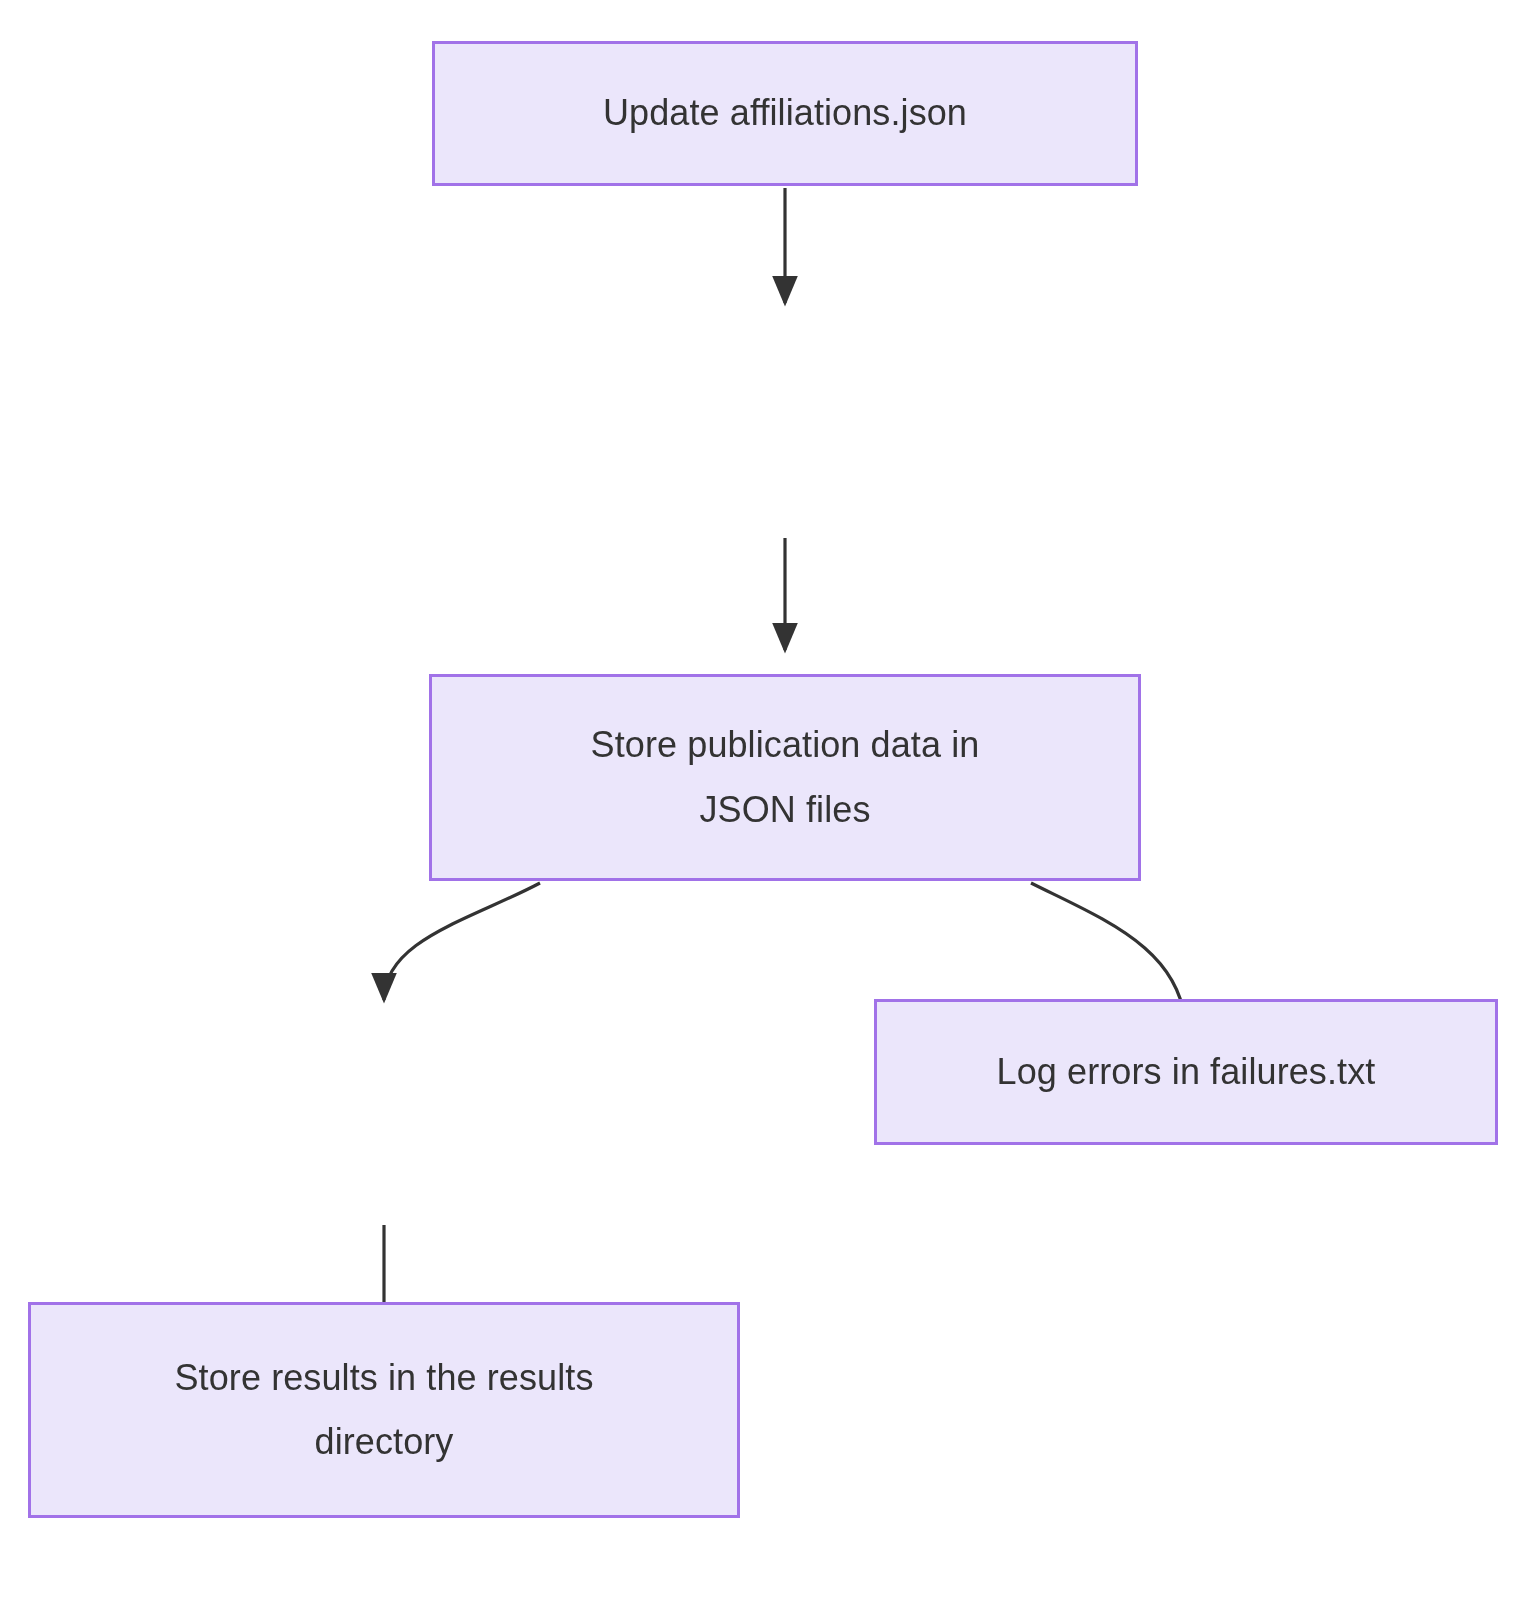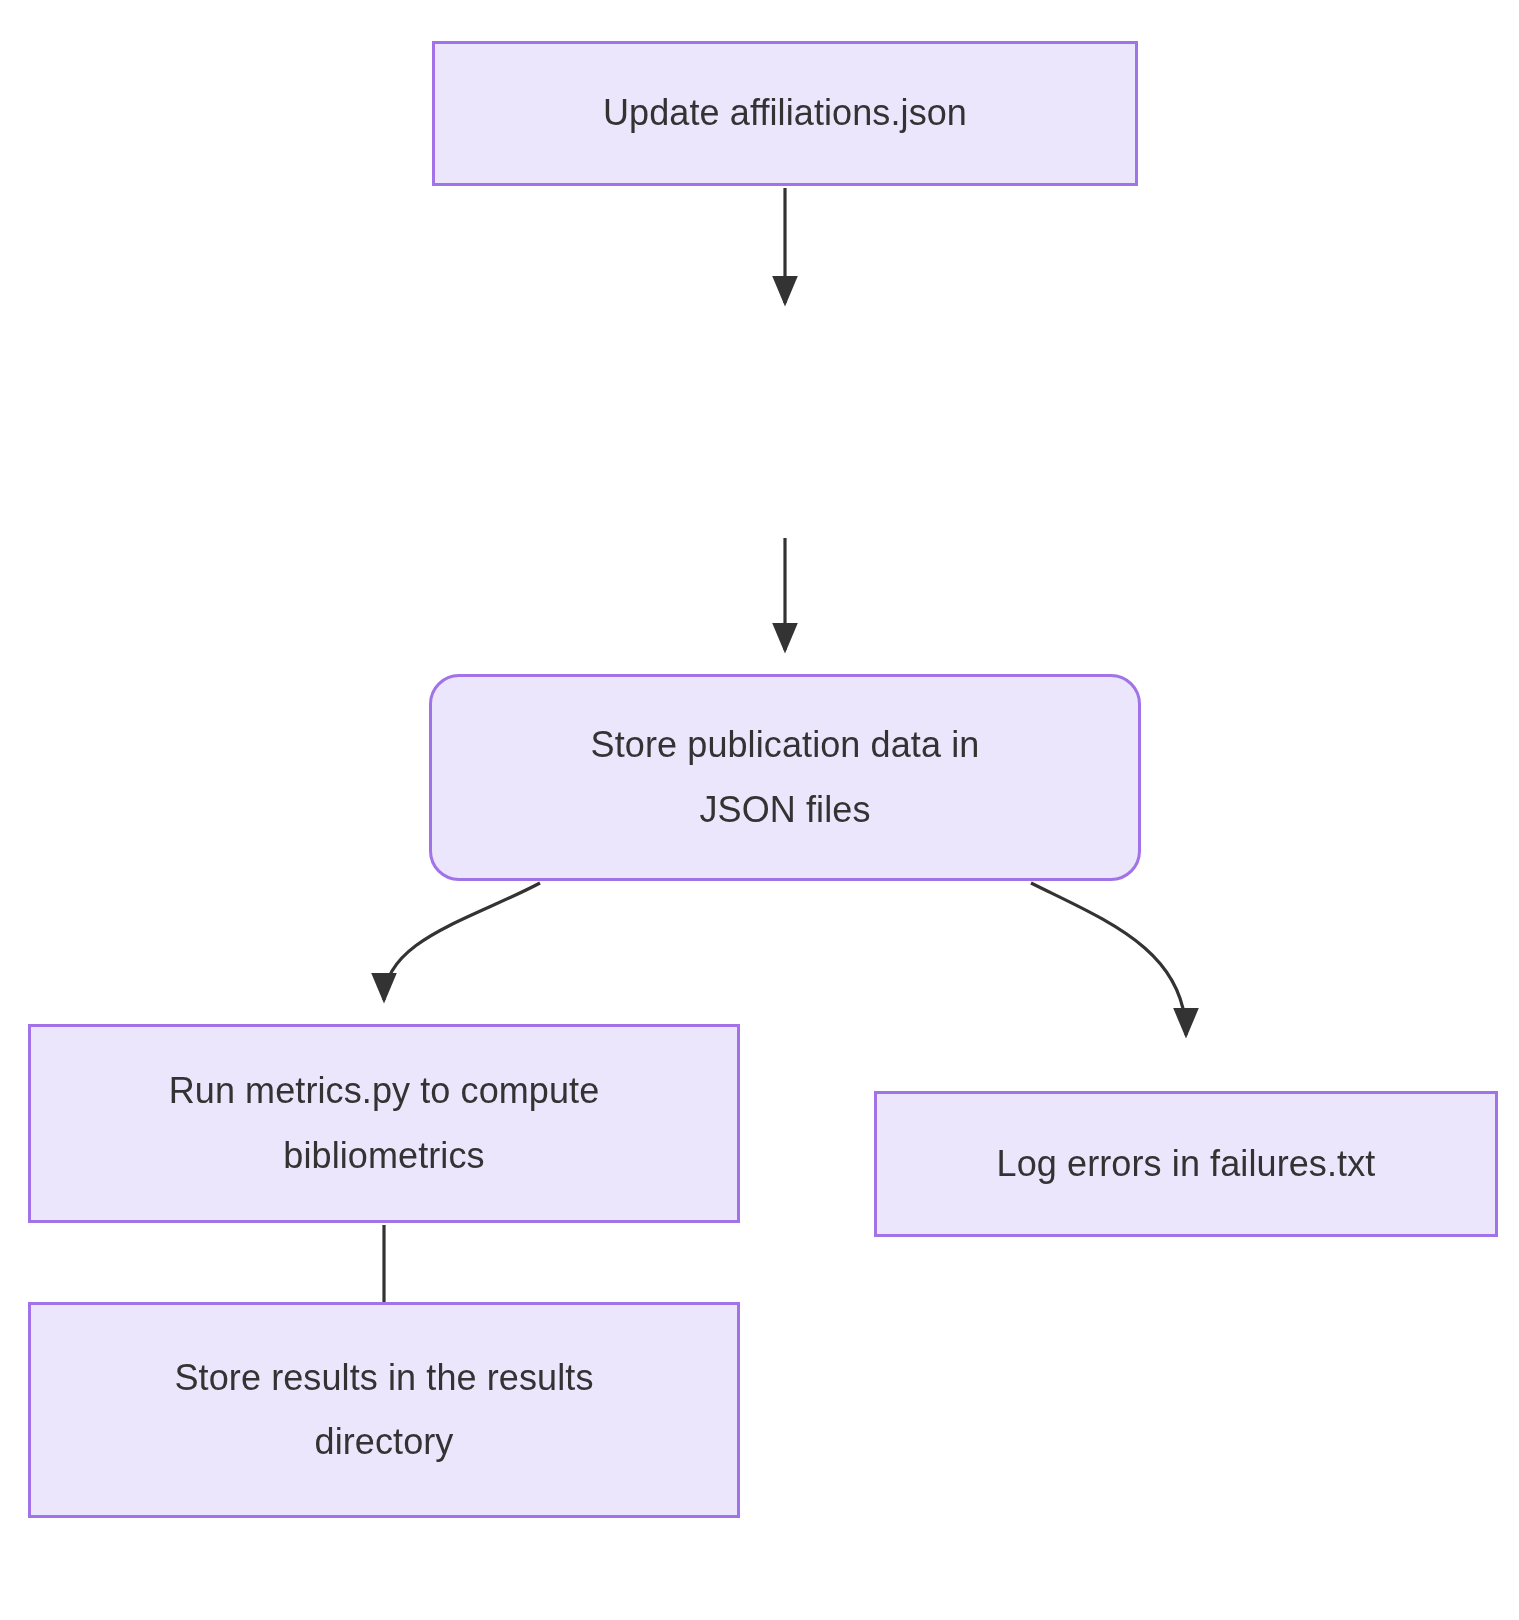--- a/index.html
+++ b/index.html
@@ -42,23 +42,23 @@
   .node-label {
     color: #333333;
     font-size: 36px;
     line-height: 1.78;
     letter-spacing: 0.1px;
     white-space: pre-line;
     padding: 0 14px;
   }
   #n1 { left: 432px;  top: 41px;   width: 706px; height: 145px; }
   #n2 { left: 429px;  top: 327px;  width: 712px; height: 209px; }
-  #n3 { left: 429px;  top: 674px;  width: 712px; height: 207px; border-radius: 30px; }
+  #n3 { left: 429px;  top: 674px;  width: 712px; height: 207px; }
   #n4 { left: 28px;   top: 1024px; width: 712px; height: 199px; }
-  #n5 { left: 874px;  top: 1091px; width: 624px; height: 146px; }
+  #n5 { left: 874px;  top: 999px; width: 624px; height: 146px; }
   #n6 { left: 28px;   top: 1302px; width: 712px; height: 216px; }
 </style>
 </head>
 <body>
 
 <div id="canvas">
 
   <svg id="edges" viewBox="0 0 1519 1620" width="1519" height="1620" xmlns="http://www.w3.org/2000/svg">
     <defs>
       <marker id="arrowhead" markerWidth="10" markerHeight="8" refX="8.4" refY="4" orient="auto" markerUnits="strokeWidth">
@@ -80,24 +80,20 @@
   <div class="node" id="n1">
     <span class="node-label">Update affiliations.json</span>
   </div>
 
 
   <div class="node" id="n3">
     <span class="node-label">Store publication data in
 JSON files</span>
   </div>
 
-  <div class="node" id="n4">
-    <span class="node-label">Run metrics.py to compute
-bibliometrics</span>
-  </div>
 
   <div class="node" id="n5">
     <span class="node-label">Log errors in failures.txt</span>
   </div>
 
   <div class="node" id="n6">
     <span class="node-label">Store results in the results
 directory</span>
   </div>
 

